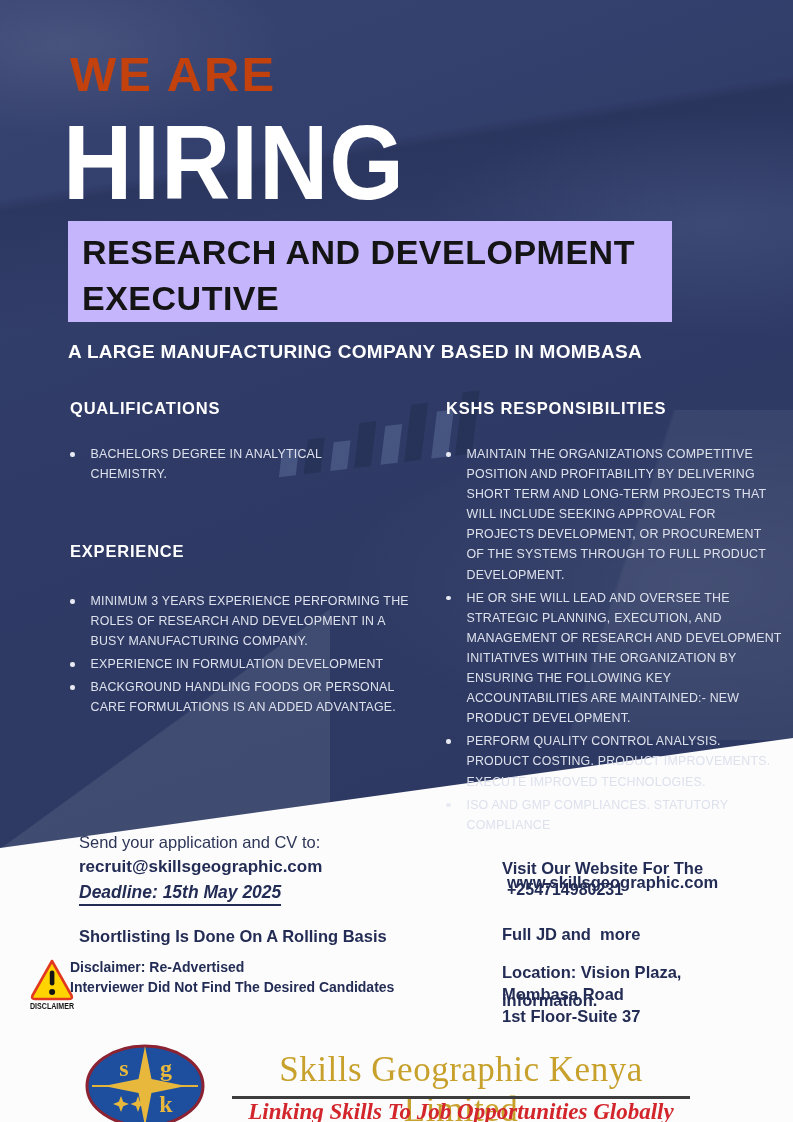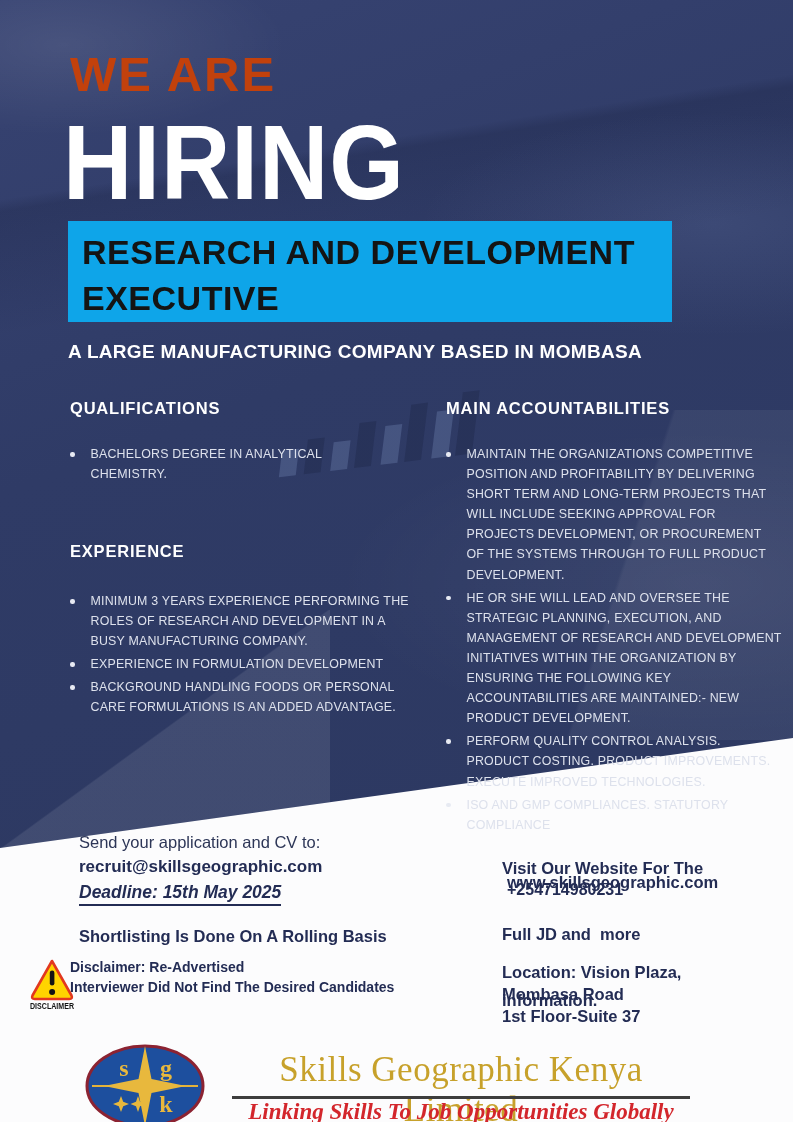--- a/index.html
+++ b/index.html
@@ -37,21 +37,21 @@
   }
   .bars i{display:block;width:17px;transform:skewX(-14deg);}
   .bars i:nth-child(odd){background:rgba(150,175,225,0.28);}
   .bars i:nth-child(even){background:rgba(8,14,36,0.22);}
   
   .we-are{position:absolute;left:70px;top:50px;font-size:49px;font-weight:800;
     color:#c2410c;letter-spacing:2px;line-height:1;}
   .hiring{position:absolute;left:63px;top:110px;font-size:96px;font-weight:800;
     color:#ffffff;letter-spacing:1px;line-height:1;transform:scaleY(1.1);transform-origin:top left;}
   .role-banner{position:absolute;left:68px;top:221px;width:576px;height:85px;
-    background:#0ea5e9;padding:8px 14px;color:#141414;}
+    background:#c4b5fd;padding:8px 14px;color:#141414;}
   .role-banner .rl{font-size:34px;font-weight:800;line-height:46px;letter-spacing:.5px;}
   .company-line{position:absolute;left:68px;top:341px;font-size:19px;font-weight:800;
     color:#ffffff;letter-spacing:.3px;}
   
   .sec-h{font-size:16.5px;font-weight:800;color:#ffffff;letter-spacing:.8px;margin:0 0 26px 0;}
   .blist{list-style:none;margin:0;padding:0;}
   .blist li{display:flex;gap:16px;margin:0 0 3px 0;}
   .blist .dot{flex:0 0 auto;width:4.5px;height:4.5px;border-radius:50%;
     background:#e7eaf2;margin-top:8px;}
   .blist .btext{font-size:12.4px;line-height:1.62;color:#dde1ec;letter-spacing:.2px;white-space:pre-wrap;}
@@ -138,21 +138,21 @@
           <span class="btext">EXPERIENCE IN FORMULATION DEVELOPMENT</span>
         </li>
       <li>
           <span class="dot"></span>
           <span class="btext">BACKGROUND HANDLING FOODS OR PERSONAL CARE FORMULATIONS IS AN ADDED ADVANTAGE.</span>
         </li>
     </ul>
   </div>
 
   <div class="resp-col">
-    <h3 class="sec-h">MAIN ACCOUNTABILITIES</h3>
+    <h3 class="sec-h">KSHS RESPONSIBILITIES</h3>
     <ul class="blist">
       <li>
           <span class="dot"></span>
           <span class="btext">MAINTAIN THE ORGANIZATIONS COMPETITIVE POSITION AND PROFITABILITY BY DELIVERING SHORT TERM AND LONG-TERM PROJECTS THAT WILL INCLUDE SEEKING APPROVAL FOR PROJECTS DEVELOPMENT, OR PROCUREMENT OF THE SYSTEMS THROUGH TO FULL PRODUCT DEVELOPMENT.</span>
         </li>
       <li>
           <span class="dot"></span>
           <span class="btext">HE OR SHE WILL LEAD AND OVERSEE THE STRATEGIC PLANNING, EXECUTION, AND MANAGEMENT OF RESEARCH AND DEVELOPMENT INITIATIVES WITHIN THE ORGANIZATION BY ENSURING THE FOLLOWING KEY ACCOUNTABILITIES ARE MAINTAINED:- NEW PRODUCT DEVELOPMENT.</span>
         </li>
       <li>

